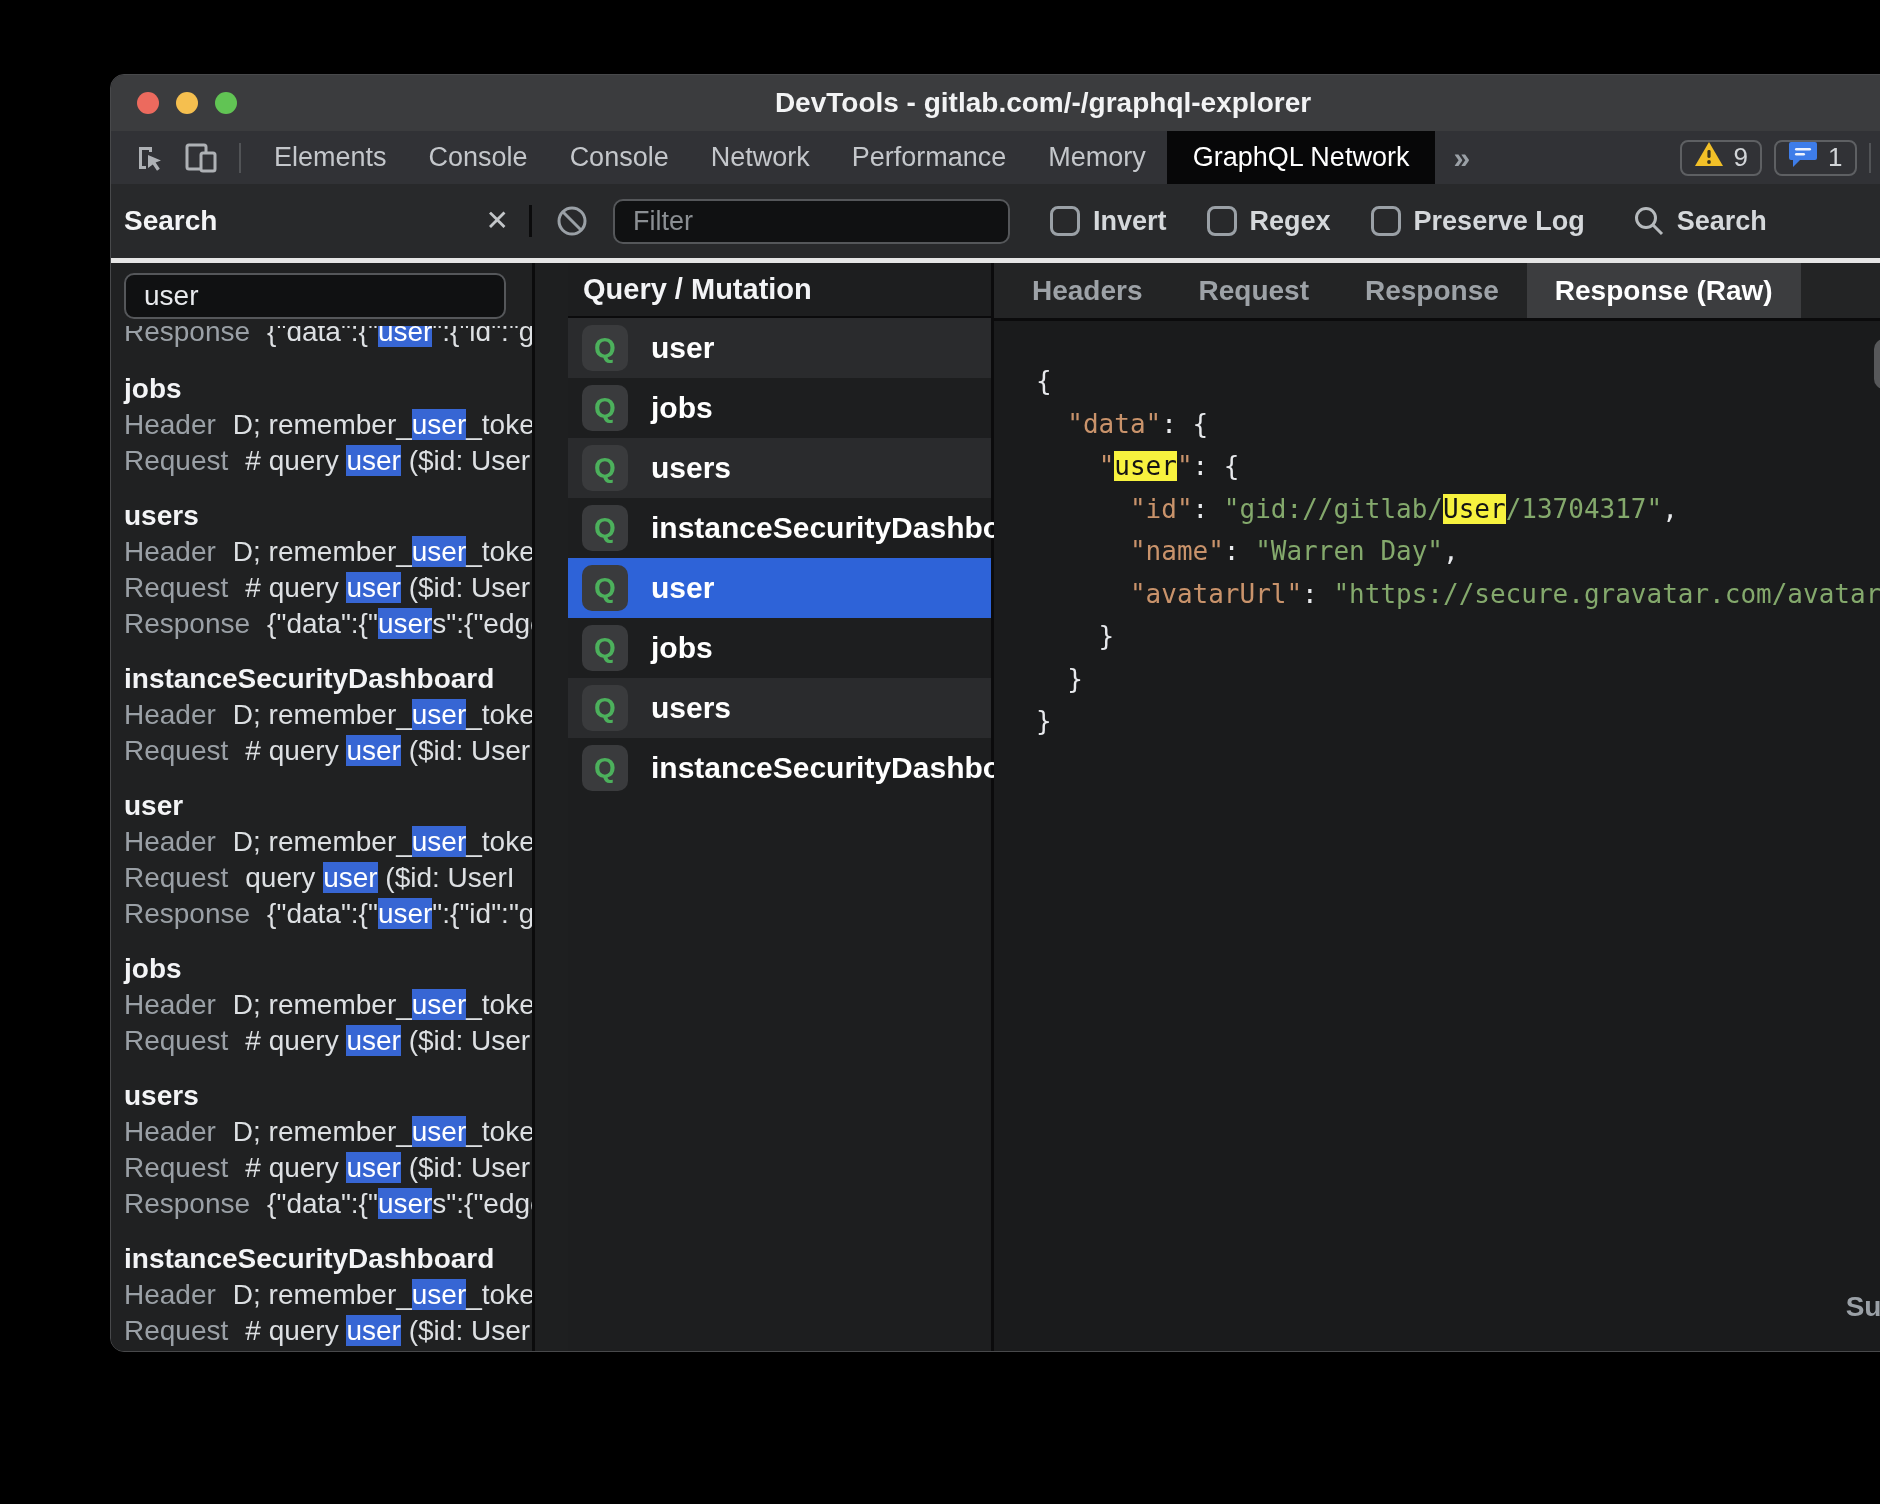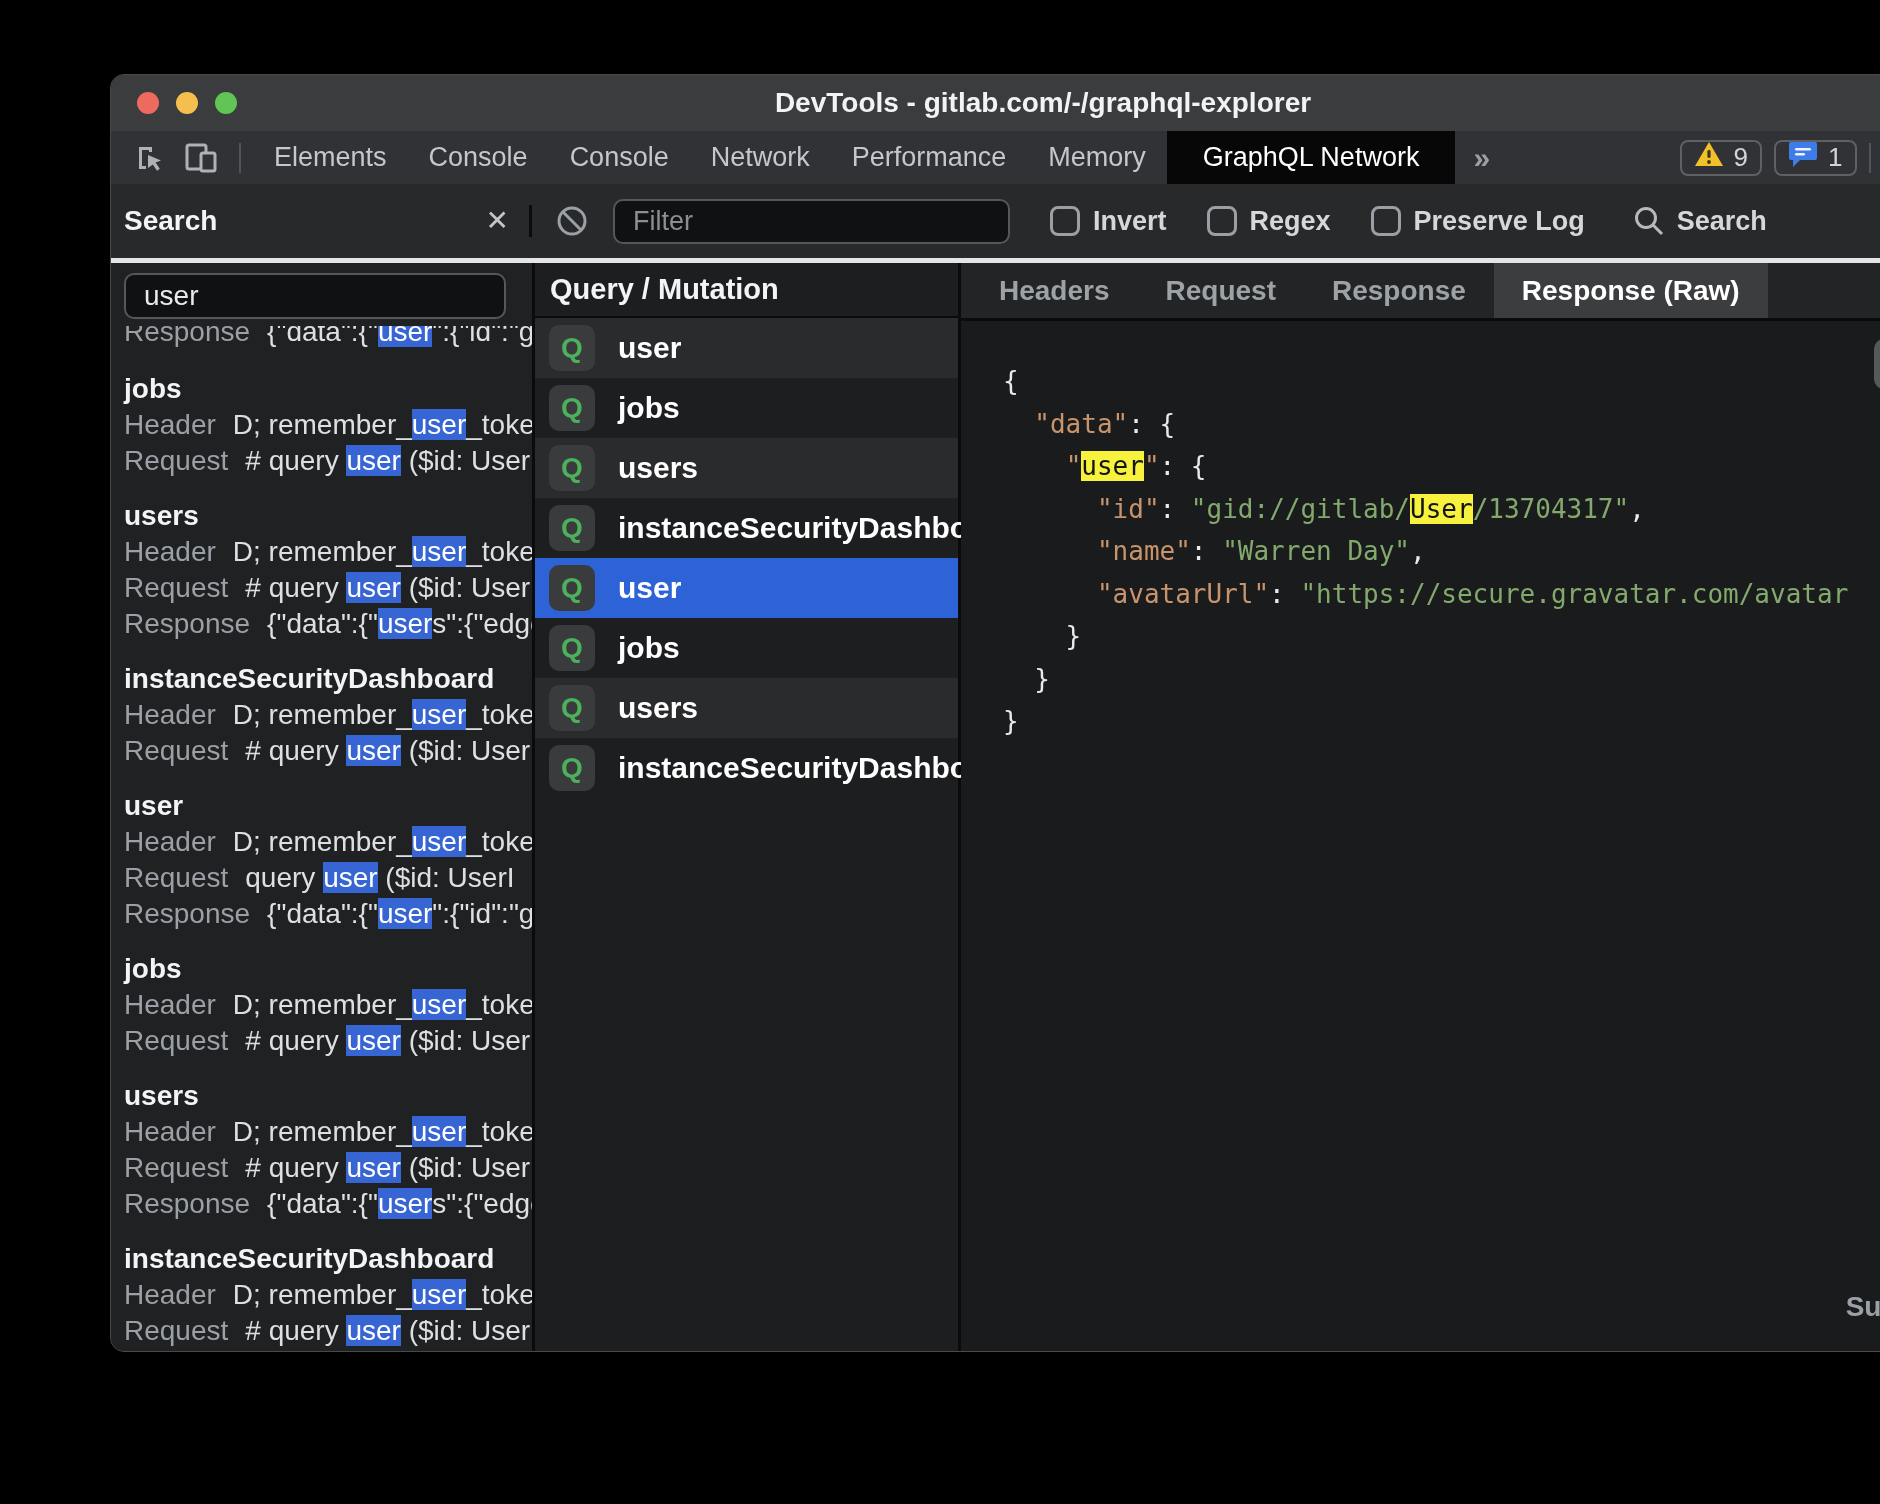--- a/index.html
+++ b/index.html
@@ -21,21 +21,21 @@
   .title { color:#f2f3f4; font-size:28px; font-weight:bold; }
 
   
   .tabbar { height:53px; flex:0 0 auto; background:#313236;
             display:flex; align-items:center; padding-left:14px; }
   .tb-icon { display:flex; align-items:center; justify-content:center; margin:0 9px; }
   .tb-divider { width:2px; height:30px; background:#515356; margin:0 12px; flex:0 0 auto; }
   .tabs-inline { display:contents; }
   .main-tab { color:#c4c7cb; font-size:27px; padding:0 21px; height:100%;
               display:flex; align-items:center; white-space:nowrap; }
-  .main-tab.active { background:#070708; color:#fff; padding:0 36px; font-weight:500; }
+  .main-tab.active { background:#070708; color:#fff; padding:0 26px; font-weight:500; }
   .chevrons { color:#9aa0a6; font-size:30px; font-weight:bold; margin:0 18px; }
   .tb-right { margin-left:auto; display:flex; align-items:center; padding-right:18px; }
   .badge { height:36px; border:2px solid #5e6063; border-radius:8px; box-sizing:border-box;
            display:flex; align-items:center; gap:10px; padding:0 12px; margin-left:12px;
            color:#d2d5d8; font-size:26px; }
   .gear { font-size:34px; color:#a8abaf; margin:0 20px 0 24px; line-height:1; }
 
   
   .toolbar-row { height:74px; flex:0 0 auto; display:flex; background:#28292b;
                  border-bottom:5px solid #e5e5e5;align-items:center; }
@@ -71,21 +71,21 @@
   .r-row { line-height:36px; font-size:28px; color:#dde0e3; }
   .r-label { color:#9aa0a6; margin-right:17px; }
   .hl-blue { background:#3766d4; color:#fff; }
   .r-group { margin-top:19px; }
   .r-title { line-height:36px; font-size:28px; font-weight:bold; color:#f3f4f6; }
   .partial { height:26px; overflow:hidden; margin-top:7px; }
   .partial .r-row { margin-top:-12px; }
 
   
   .mid-panel { width:423px; flex:0 0 auto; border-right:3px solid #0b0b0c;
-               background:#1d1e1f; display:flex; flex-direction:column; }
+               background:#1d1e1f; display:flex; flex-direction:column;margin-left:33px; }
   .mid-header { height:53px; flex:0 0 auto; border-bottom:2px solid #0b0b0c;
                 display:flex; align-items:center; padding-left:15px;
                 color:#f3f4f6; font-weight:bold; font-size:29px; }
   .q-row { height:60px; flex:0 0 auto; display:flex; align-items:center; padding-left:14px; }
   .q-row.alt { background:#2a2b2d; }
   .q-row.selected { background:#2e63d8; }
   .q-badge { width:46px; height:46px; border-radius:10px; background:#3a3b3d;
              color:#4cb05c; font-weight:bold; font-size:28px; flex:0 0 auto;
              display:flex; align-items:center; justify-content:center; }
   .q-label { margin-left:23px; color:#fff; font-weight:bold; font-size:30px; white-space:nowrap; }

